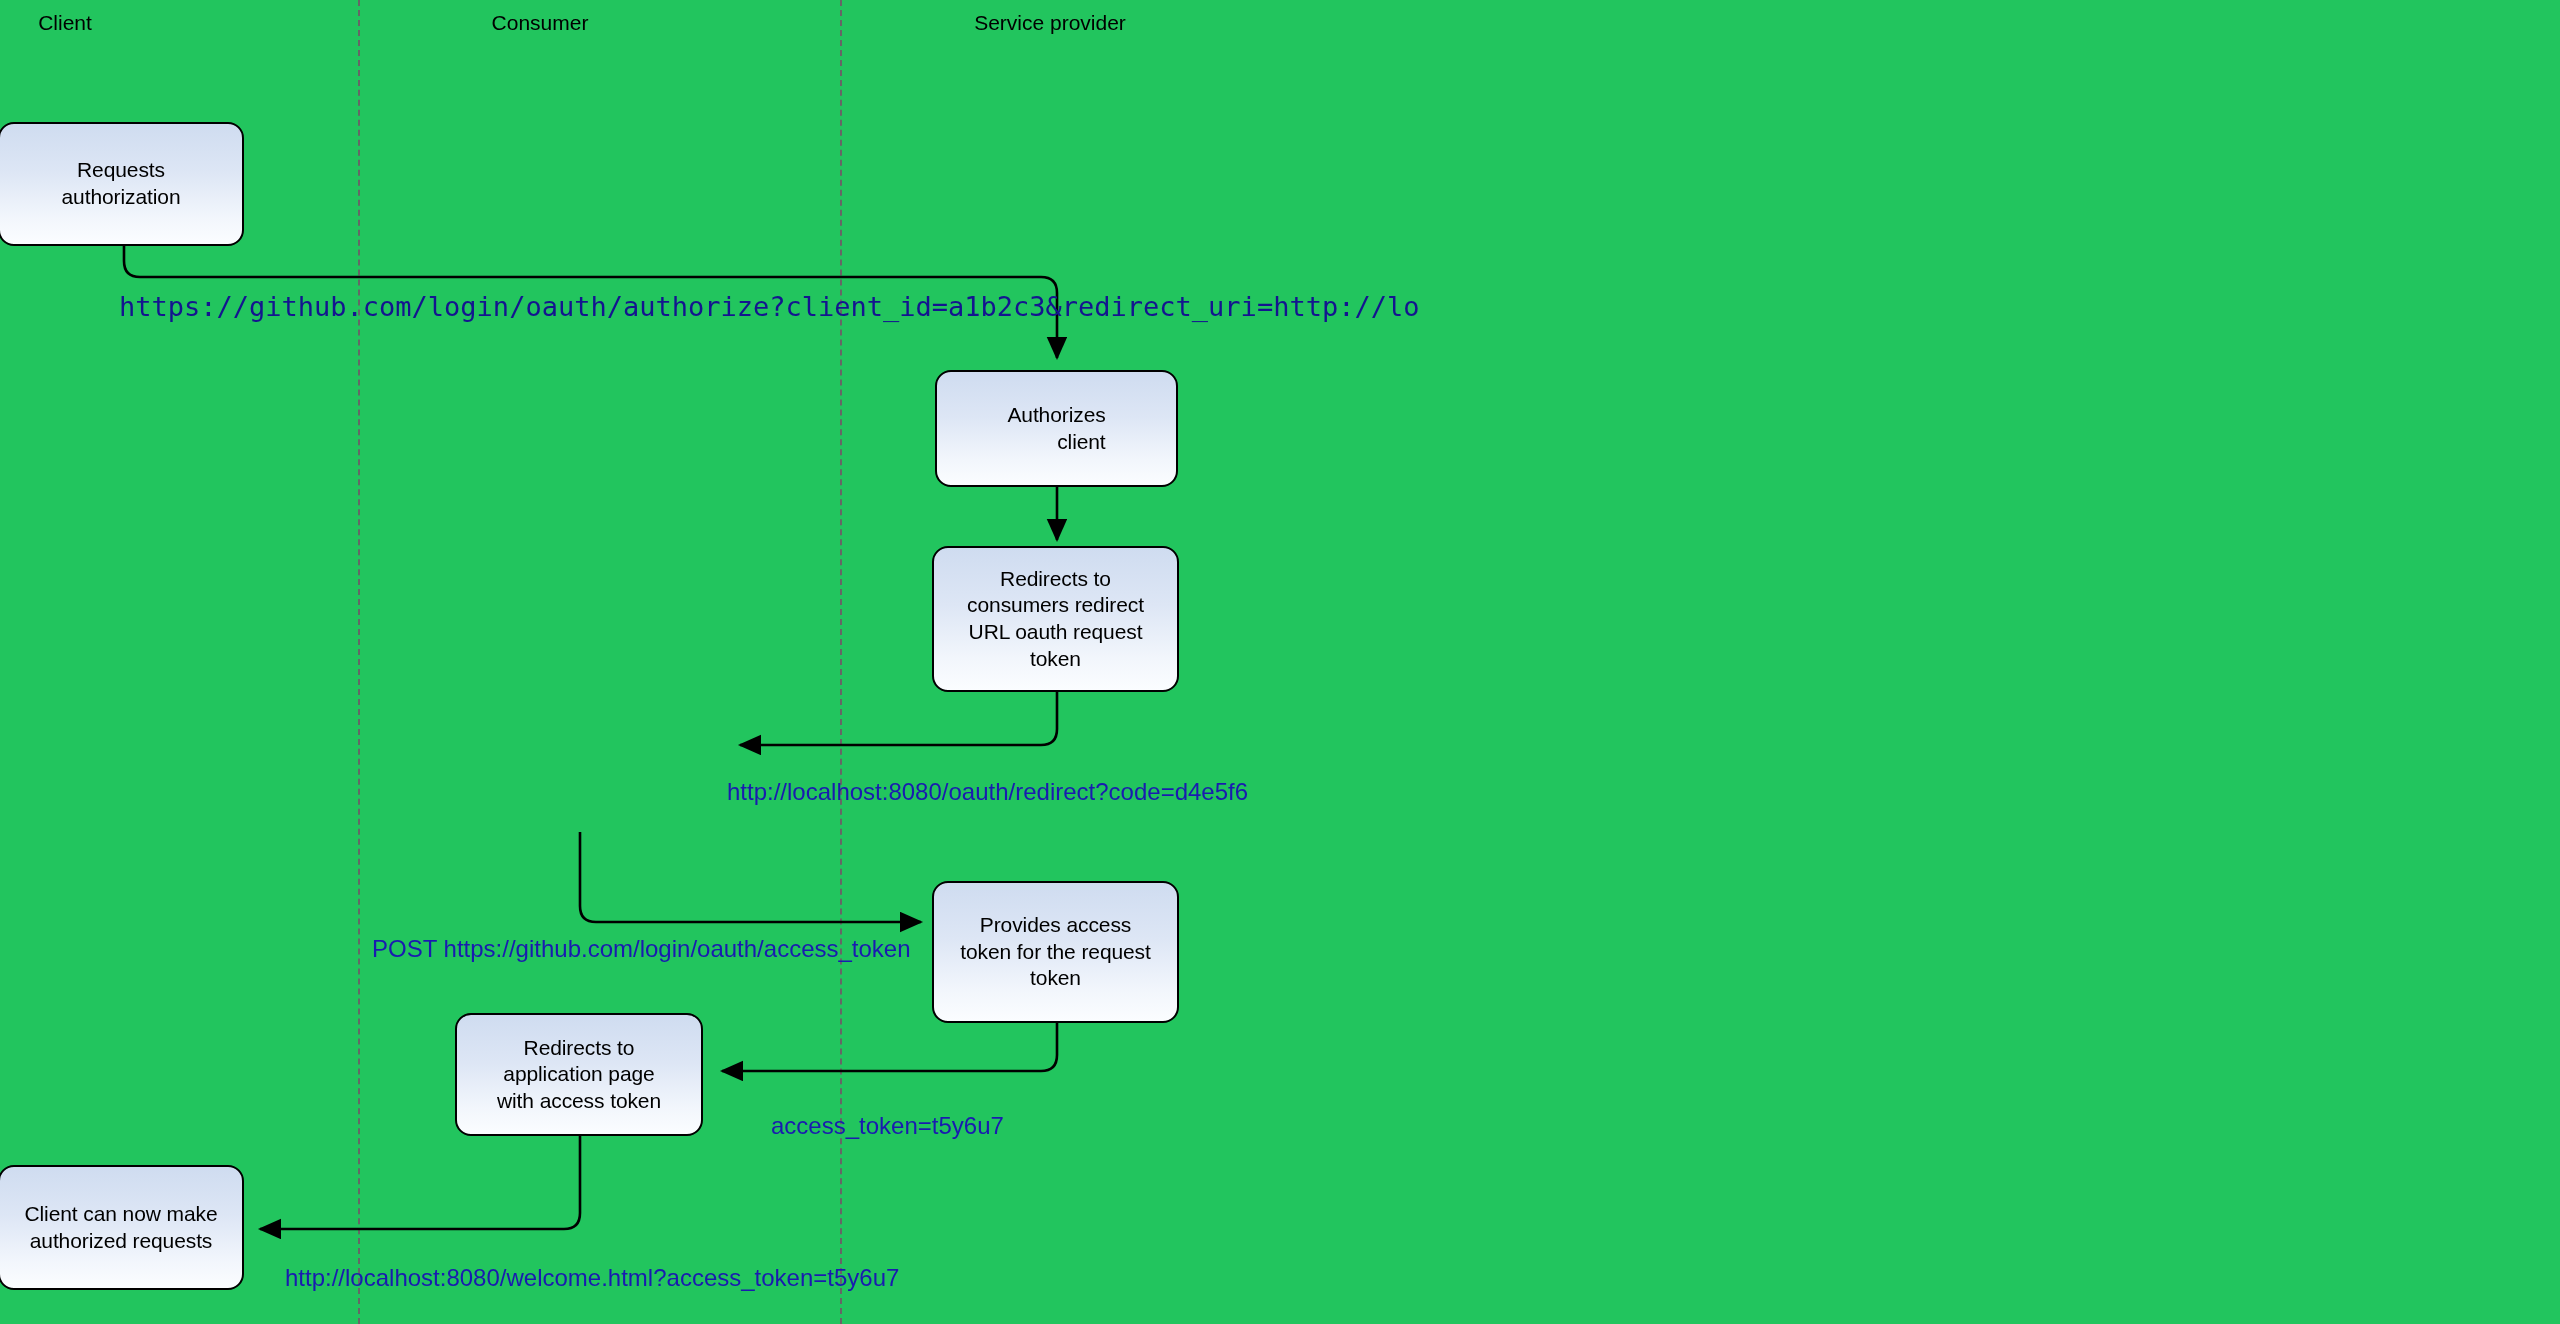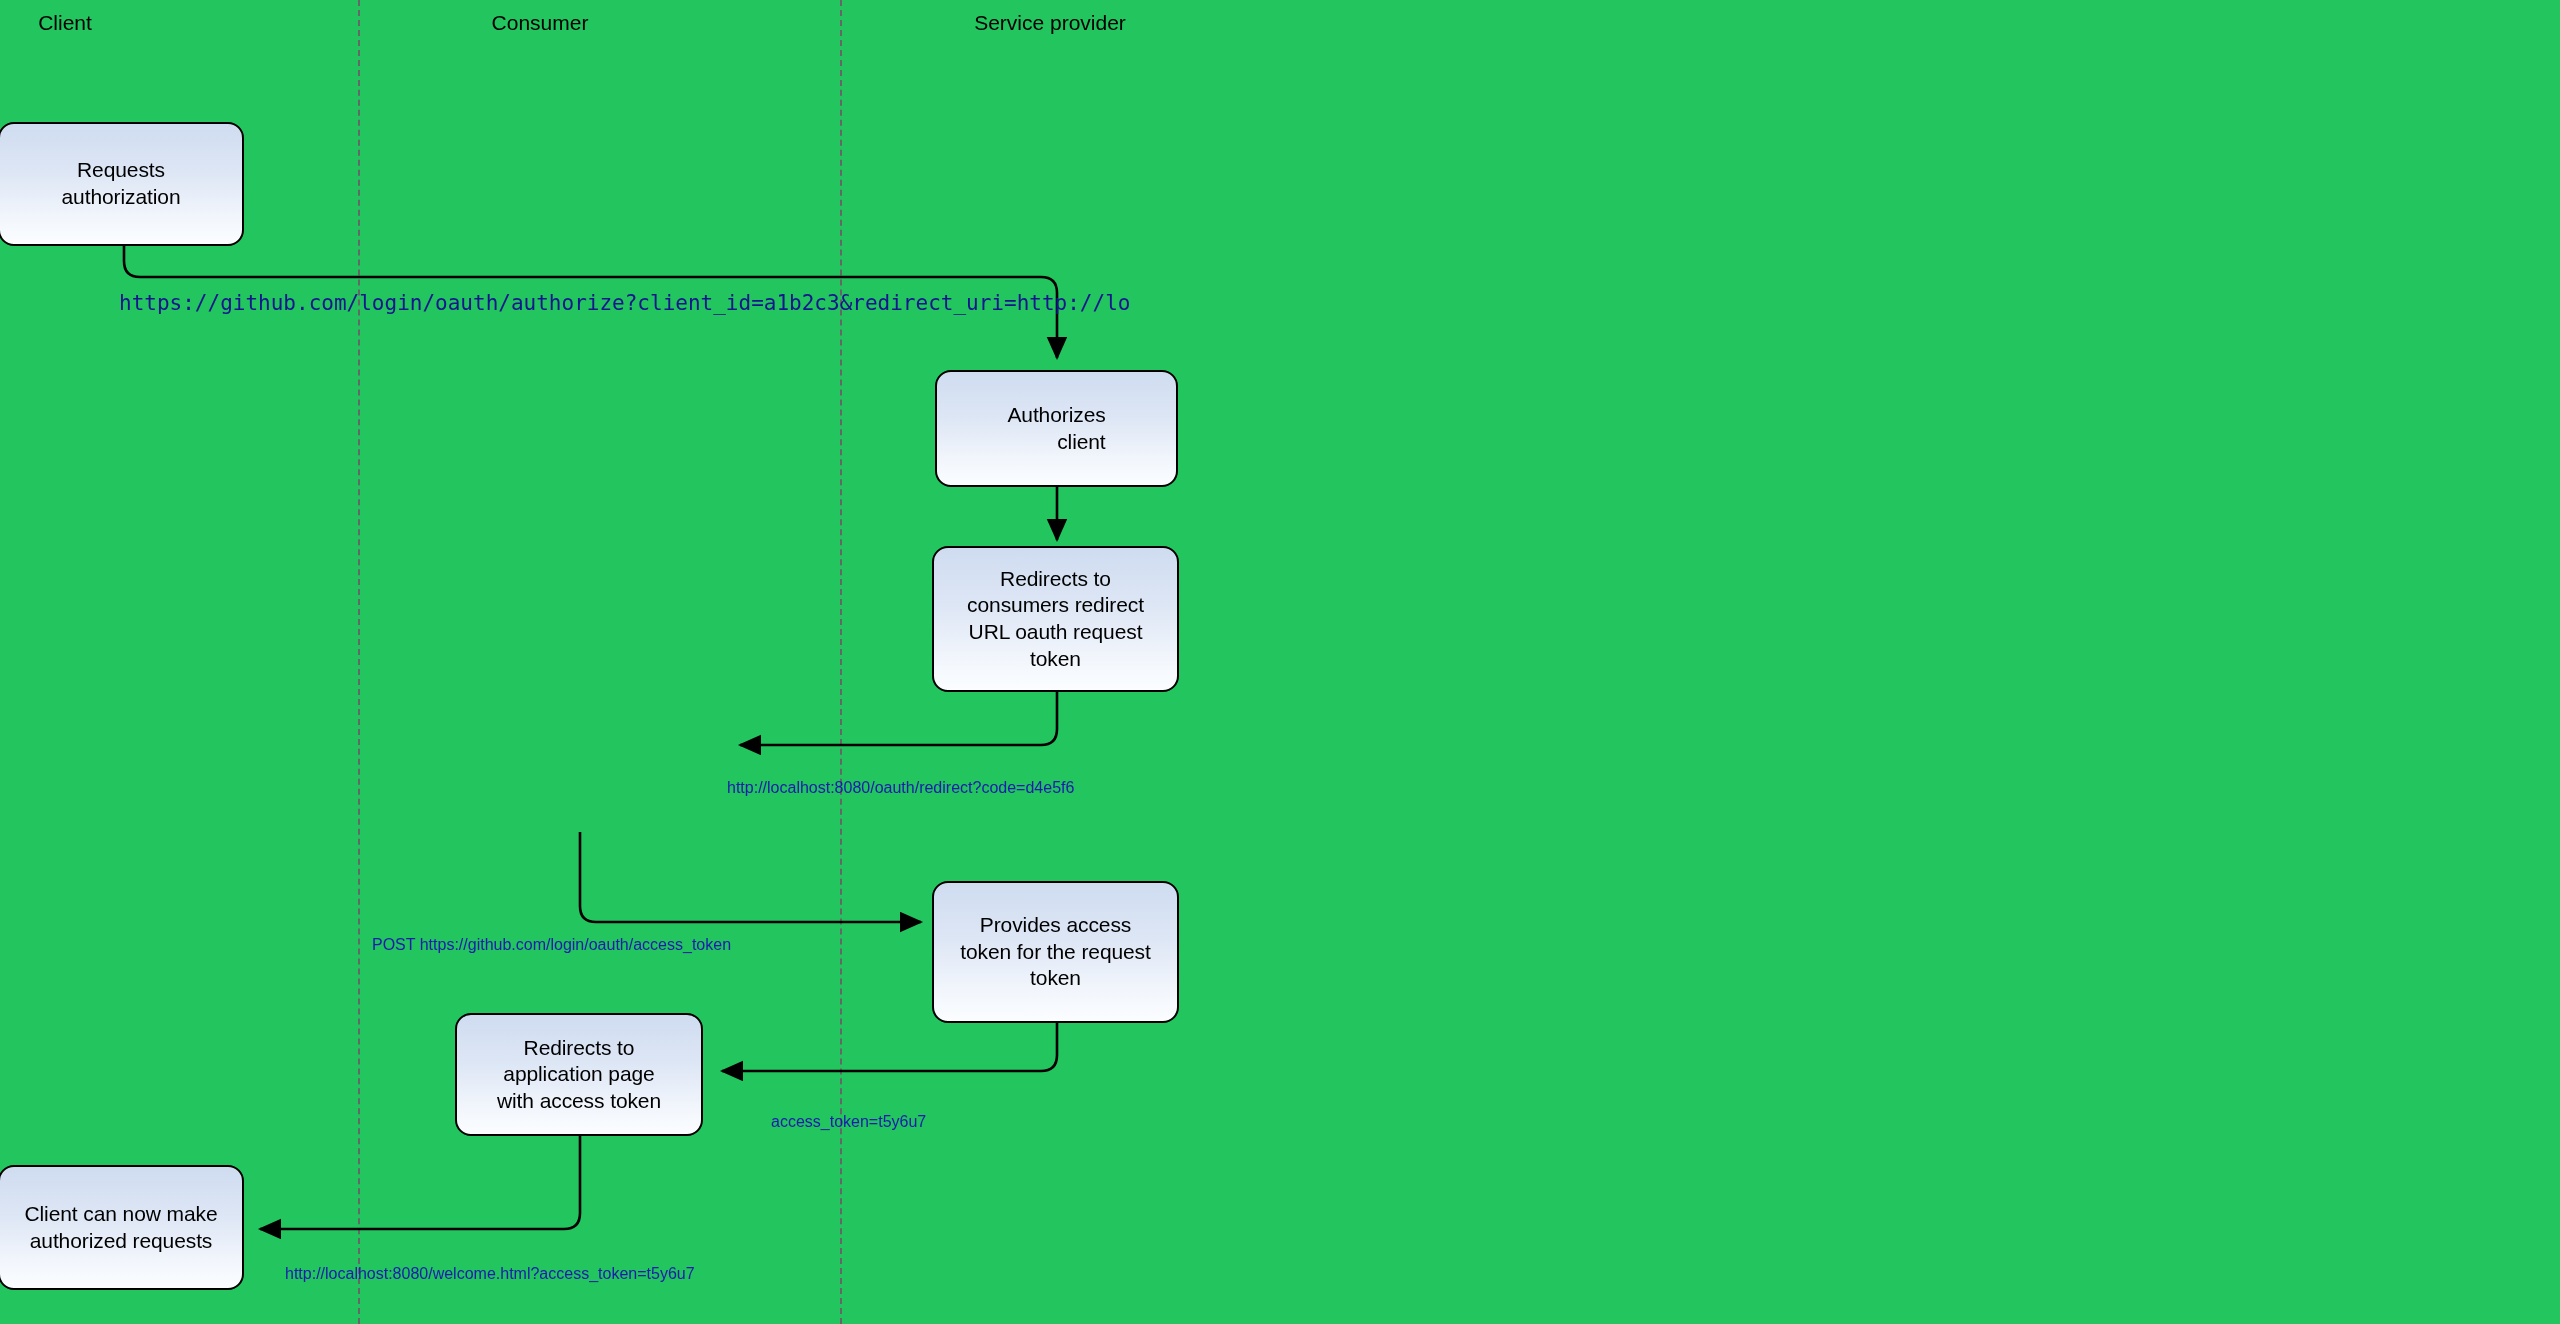--- a/index.html
+++ b/index.html
@@ -52,27 +52,27 @@
     font-size: 21px;
     line-height: 1.27;
     padding: 2px 8px;
     letter-spacing: -0.1px;
   }
   .node span { display: block; }
   
   .edge-label {
     position: absolute;
     color: #1a1ab0;
-    font-size: 16px;
+    font-size: 24px;
     white-space: nowrap;
     line-height: 1;
   }
   .edge-label.mono {
     font-family: "DejaVu Sans Mono", monospace;
-    font-size: 21px;
+    font-size: 27px;
     color: #14148f;
     letter-spacing: 0px;
   }
   
   #edges {
     position: absolute;
     left: 0;
     top: 0;
     width: 2560px;
     height: 1324px;

